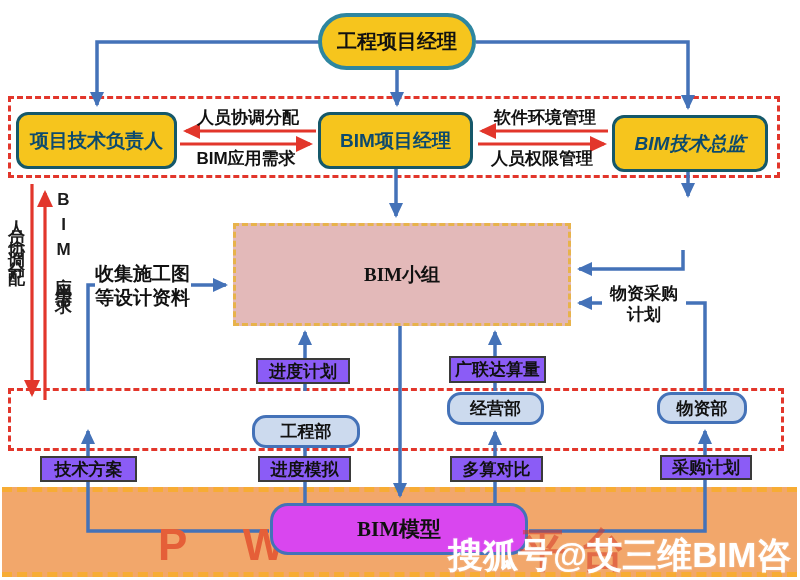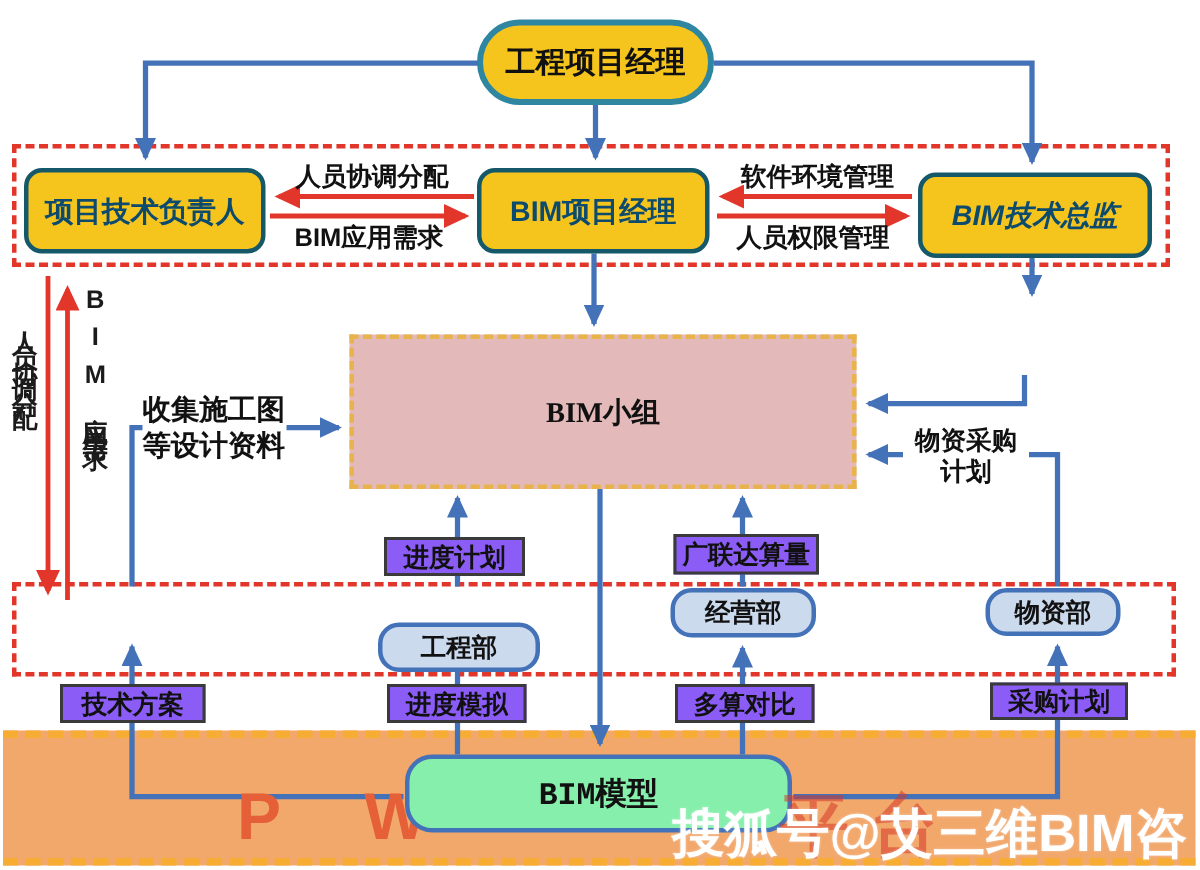--- a/index.html
+++ b/index.html
@@ -49,25 +49,25 @@
     background: #e3b9b9;
     border: 3px dashed #e8b34b;
     color: #111111;
     font-family: "Liberation Serif", serif;
     font-weight: bold;
     font-size: 19px;
     display: flex; align-items: center; justify-content: center;
     z-index: 3;
   }
   .model-box {
-    background: #86efac;
+    background: #d946ef;
     border: 3px solid #4472b8;
     border-radius: 18px;
     color: #111111;
-    font-family: Liberation Mono, monospace;
+    font-family: Liberation Serif, serif;
     font-weight: bold;
     font-size: 21px;
     display: flex; align-items: center; justify-content: center;
     z-index: 3;
   }
   .tan-label {
     background: #8b5cf6;
     border: 2px solid #3a3a3a;
     color: #111111;
     font-weight: bold;

